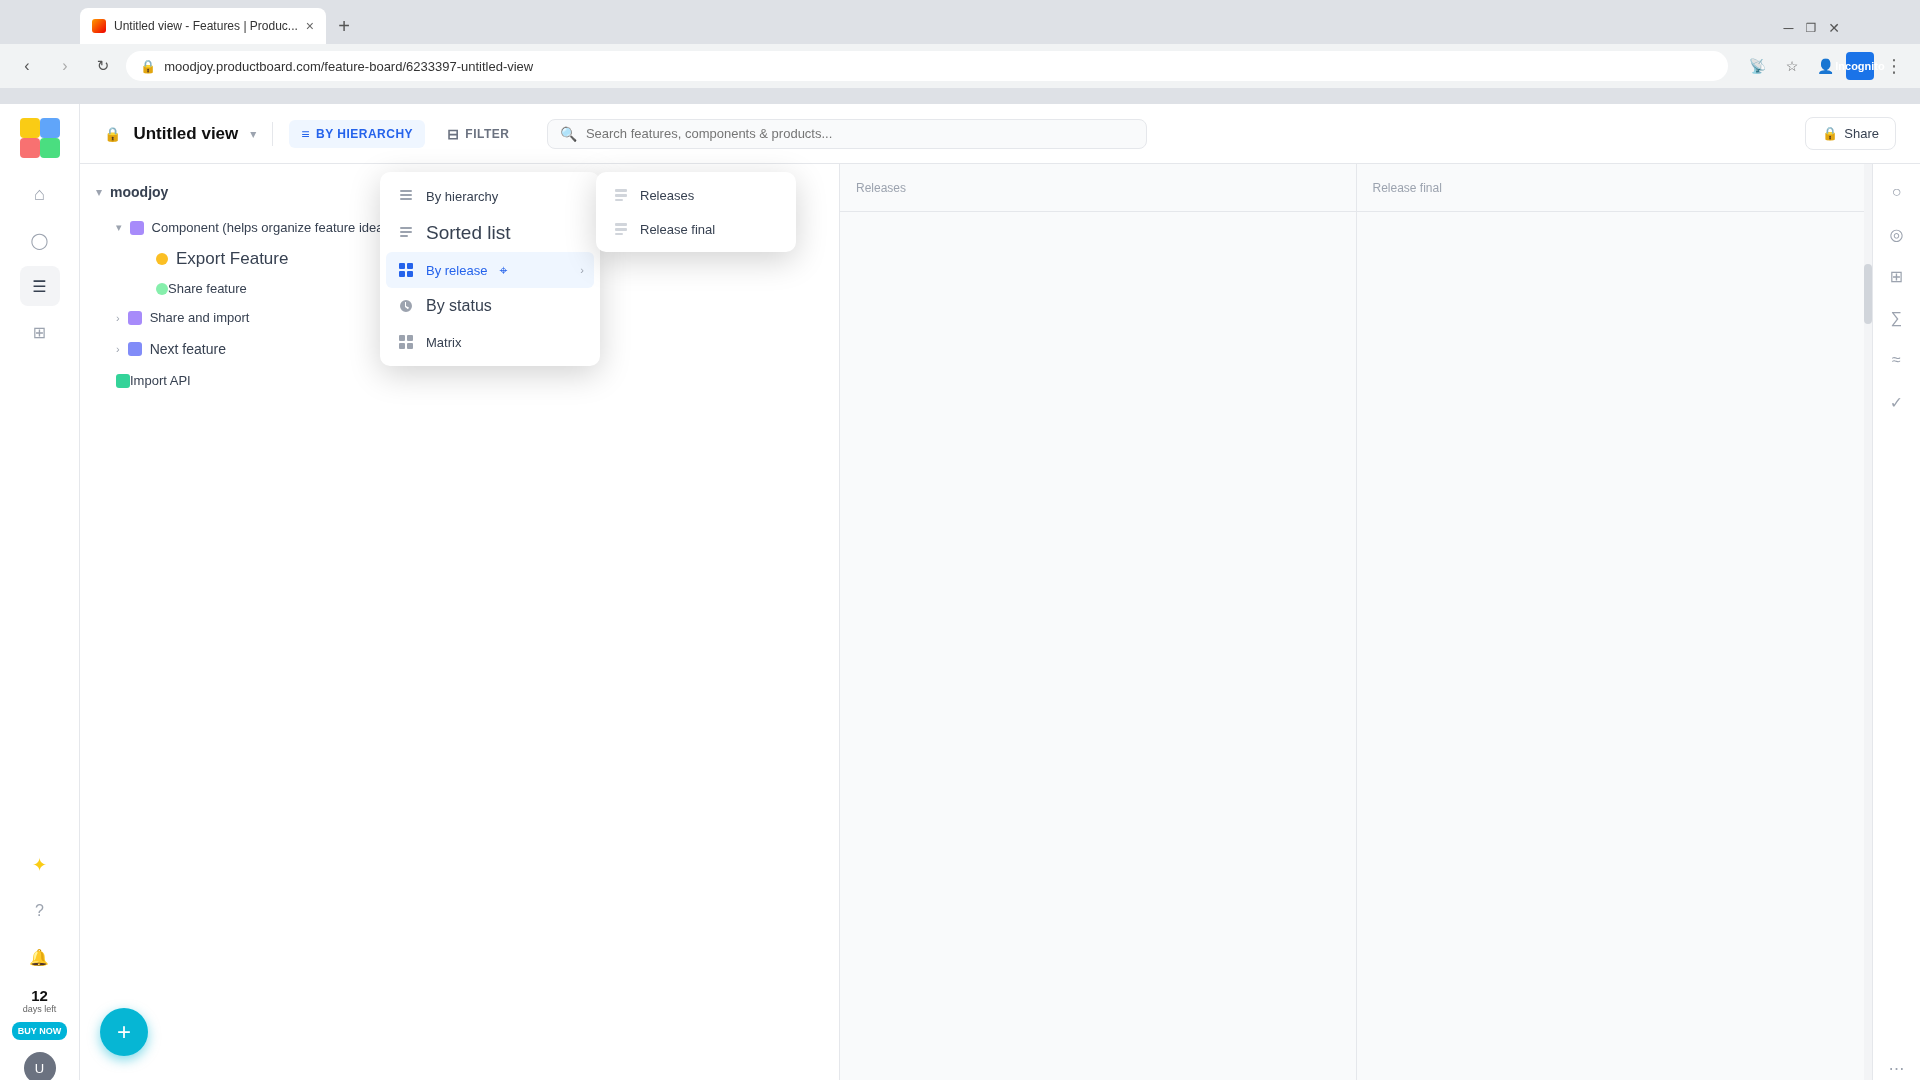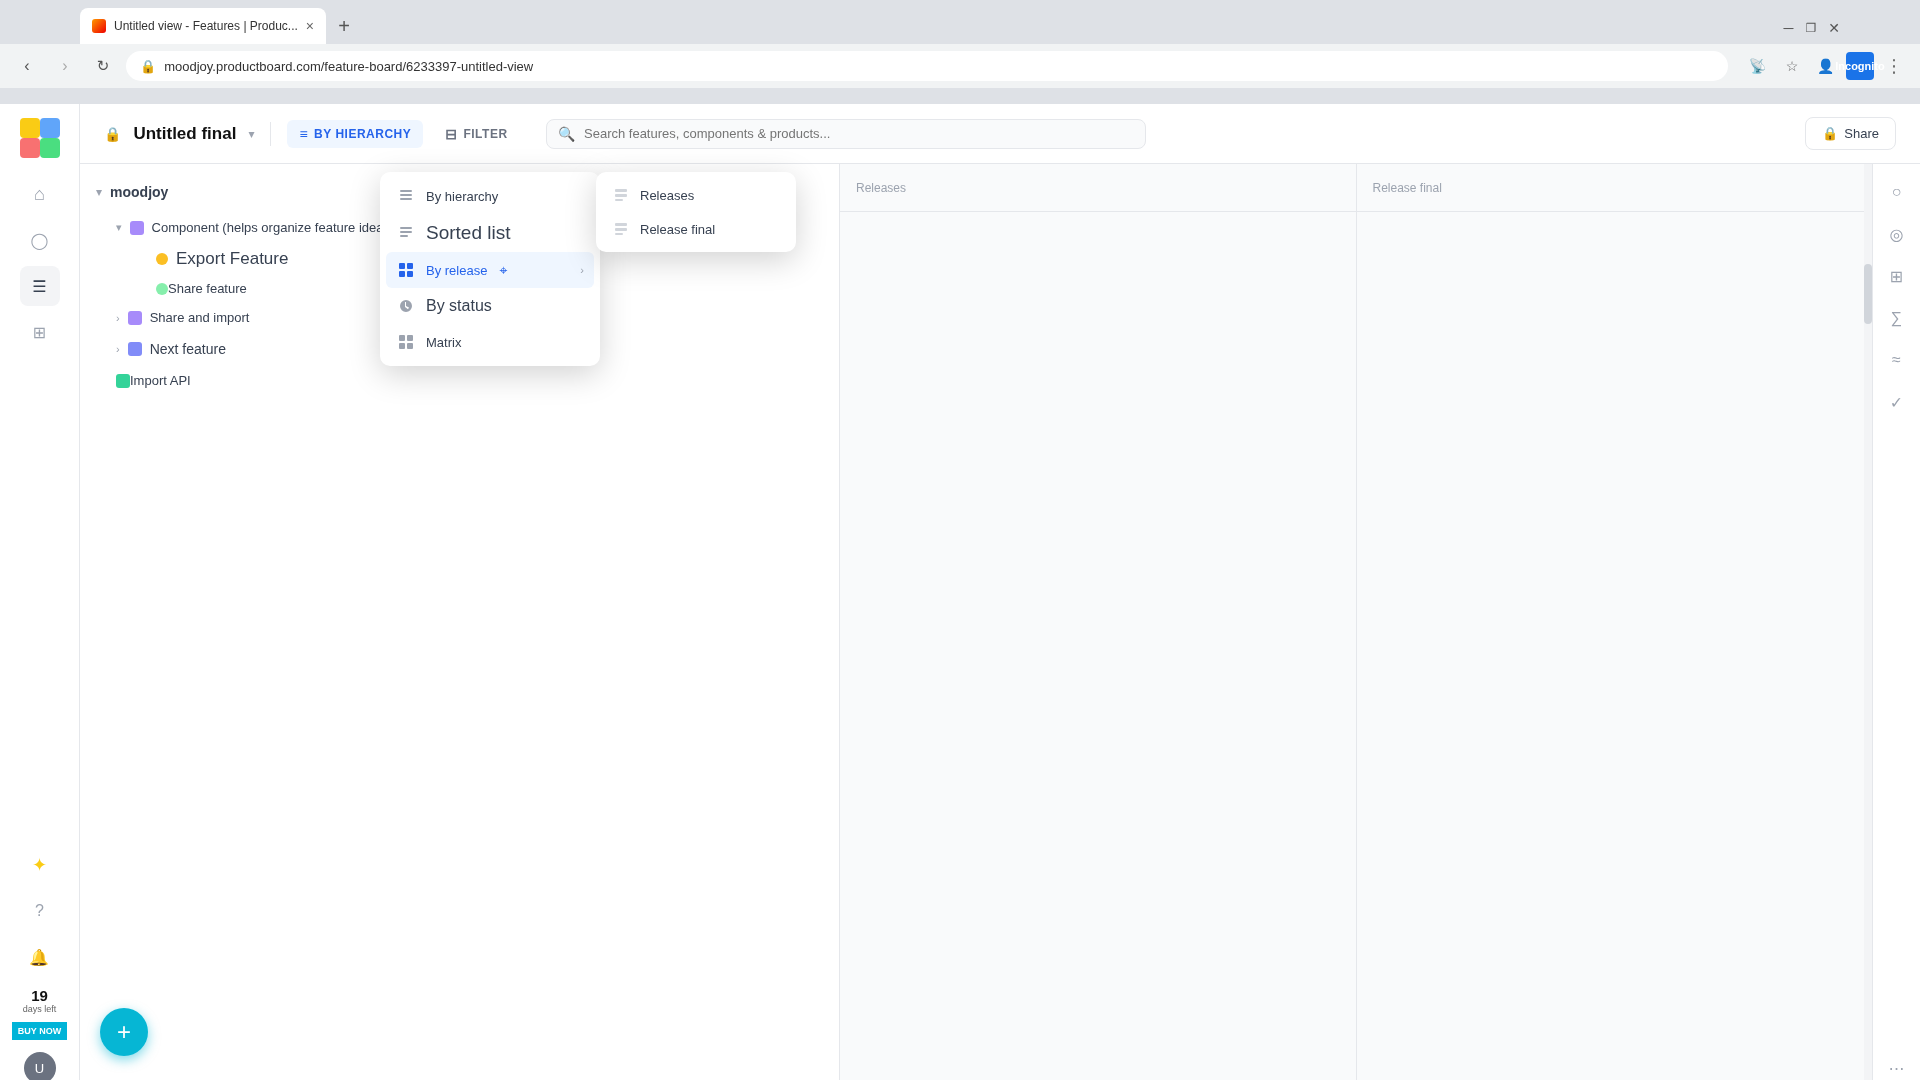--- a/index.html
+++ b/index.html
@@ -58,32 +58,32 @@
     <div style="width:40px;height:40px;display:flex;align-items:center;justify-content:center;border-radius:8px;color:#9ca3af;font-size:18px;cursor:pointer;">⌂</div>
     <div style="width:40px;height:40px;display:flex;align-items:center;justify-content:center;border-radius:8px;color:#9ca3af;font-size:16px;cursor:pointer;">◯</div>
     <div style="width:40px;height:40px;display:flex;align-items:center;justify-content:center;border-radius:8px;color:#374151;font-size:16px;cursor:pointer;background:#f3f4f6;">☰</div>
     <div style="width:40px;height:40px;display:flex;align-items:center;justify-content:center;border-radius:8px;color:#9ca3af;font-size:16px;cursor:pointer;">⊞</div>
     <div style="flex:1;"></div>
     <div style="width:40px;height:40px;display:flex;align-items:center;justify-content:center;border-radius:8px;color:#facc15;font-size:18px;cursor:pointer;">✦</div>
     <div style="width:40px;height:40px;display:flex;align-items:center;justify-content:center;border-radius:8px;color:#9ca3af;font-size:16px;cursor:pointer;">?</div>
     <div style="width:40px;height:40px;display:flex;align-items:center;justify-content:center;border-radius:8px;color:#9ca3af;font-size:16px;cursor:pointer;">🔔</div>
 
     <div style="display:flex;flex-direction:column;align-items:center;margin-top:4px;">
-      <span style="font-size:15px;font-weight:700;color:#111;">19</span>
+      <span style="font-size:15px;font-weight:700;color:#111;">12</span>
       <span style="font-size:9px;color:#666;">days left</span>
     </div>
-    <div style="background:#00b4d8;color:#fff;border-radius:0;padding:4px 6px;font-size:9px;font-weight:700;cursor:pointer;margin-top:2px;">BUY NOW</div>
+    <div style="background:#00b4d8;color:#fff;border-radius:8px;padding:4px 6px;font-size:9px;font-weight:700;cursor:pointer;margin-top:2px;">BUY NOW</div>
     <div style="width:32px;height:32px;border-radius:50%;background:#6b7280;display:flex;align-items:center;justify-content:center;color:#fff;font-size:13px;margin-top:6px;">U</div>
   </div>
 
   <div style="flex:1;display:flex;flex-direction:column;position:relative;overflow:hidden;">
 
     <div style="height:60px;background:#fff;border-bottom:1px solid #e5e7eb;display:flex;align-items:center;padding:0 24px;gap:12px;position:relative;z-index:200;">
       <span style="color:#9ca3af;font-size:14px;">🔒</span>
-      <span style="font-size:17px;font-weight:600;color:#111;">Untitled final</span>
+      <span style="font-size:17px;font-weight:600;color:#111;">Untitled view</span>
       <span style="color:#9ca3af;font-size:12px;cursor:pointer;">▾</span>
       <div style="width:1px;height:24px;background:#e5e7eb;margin:0 4px;"></div>
       <button style="display:flex;align-items:center;gap:6px;padding:6px 12px;border-radius:6px;background:#eff6ff;color:#2563eb;font-size:12px;font-weight:700;cursor:pointer;border:none;letter-spacing:0.5px;">
         <span style="font-size:14px;">≡</span>
         <span>BY HIERARCHY</span>
       </button>
       <button style="display:flex;align-items:center;gap:6px;padding:6px 10px;color:#6b7280;font-size:12px;cursor:pointer;border:none;background:none;font-weight:700;letter-spacing:0.5px;">
         <span style="font-size:14px;">⊟</span>
         <span>FILTER</span>
       </button>

